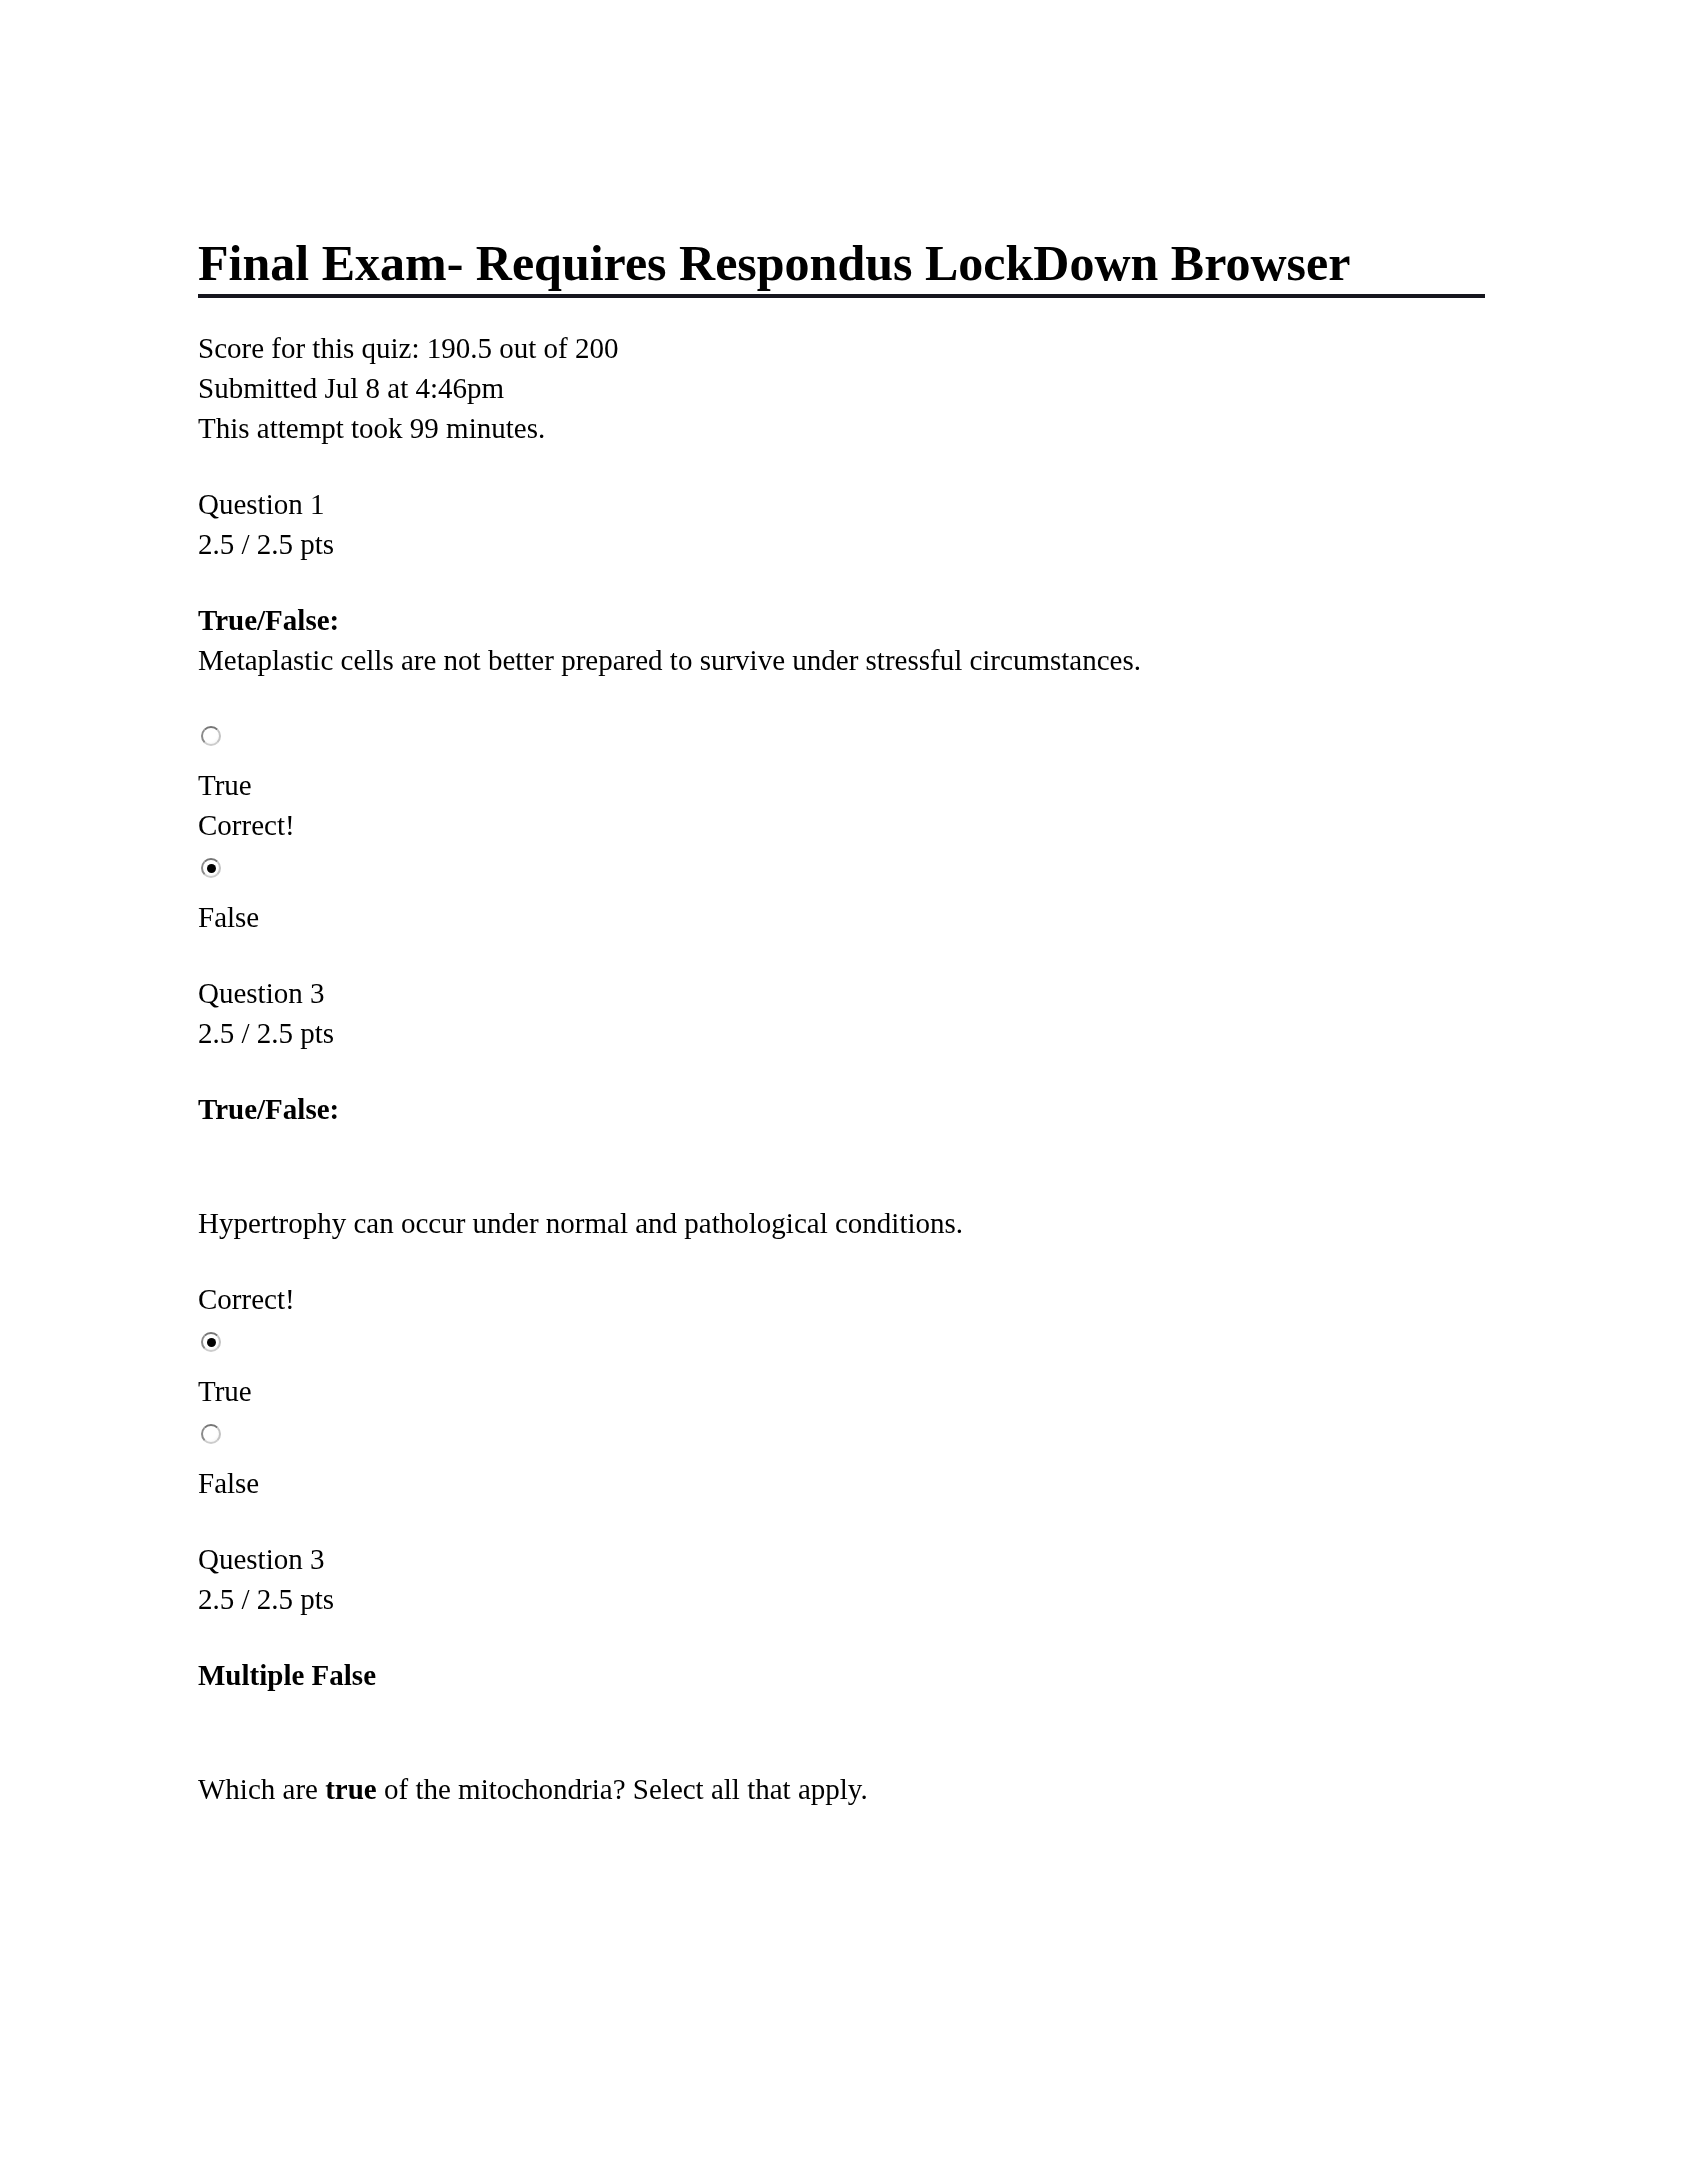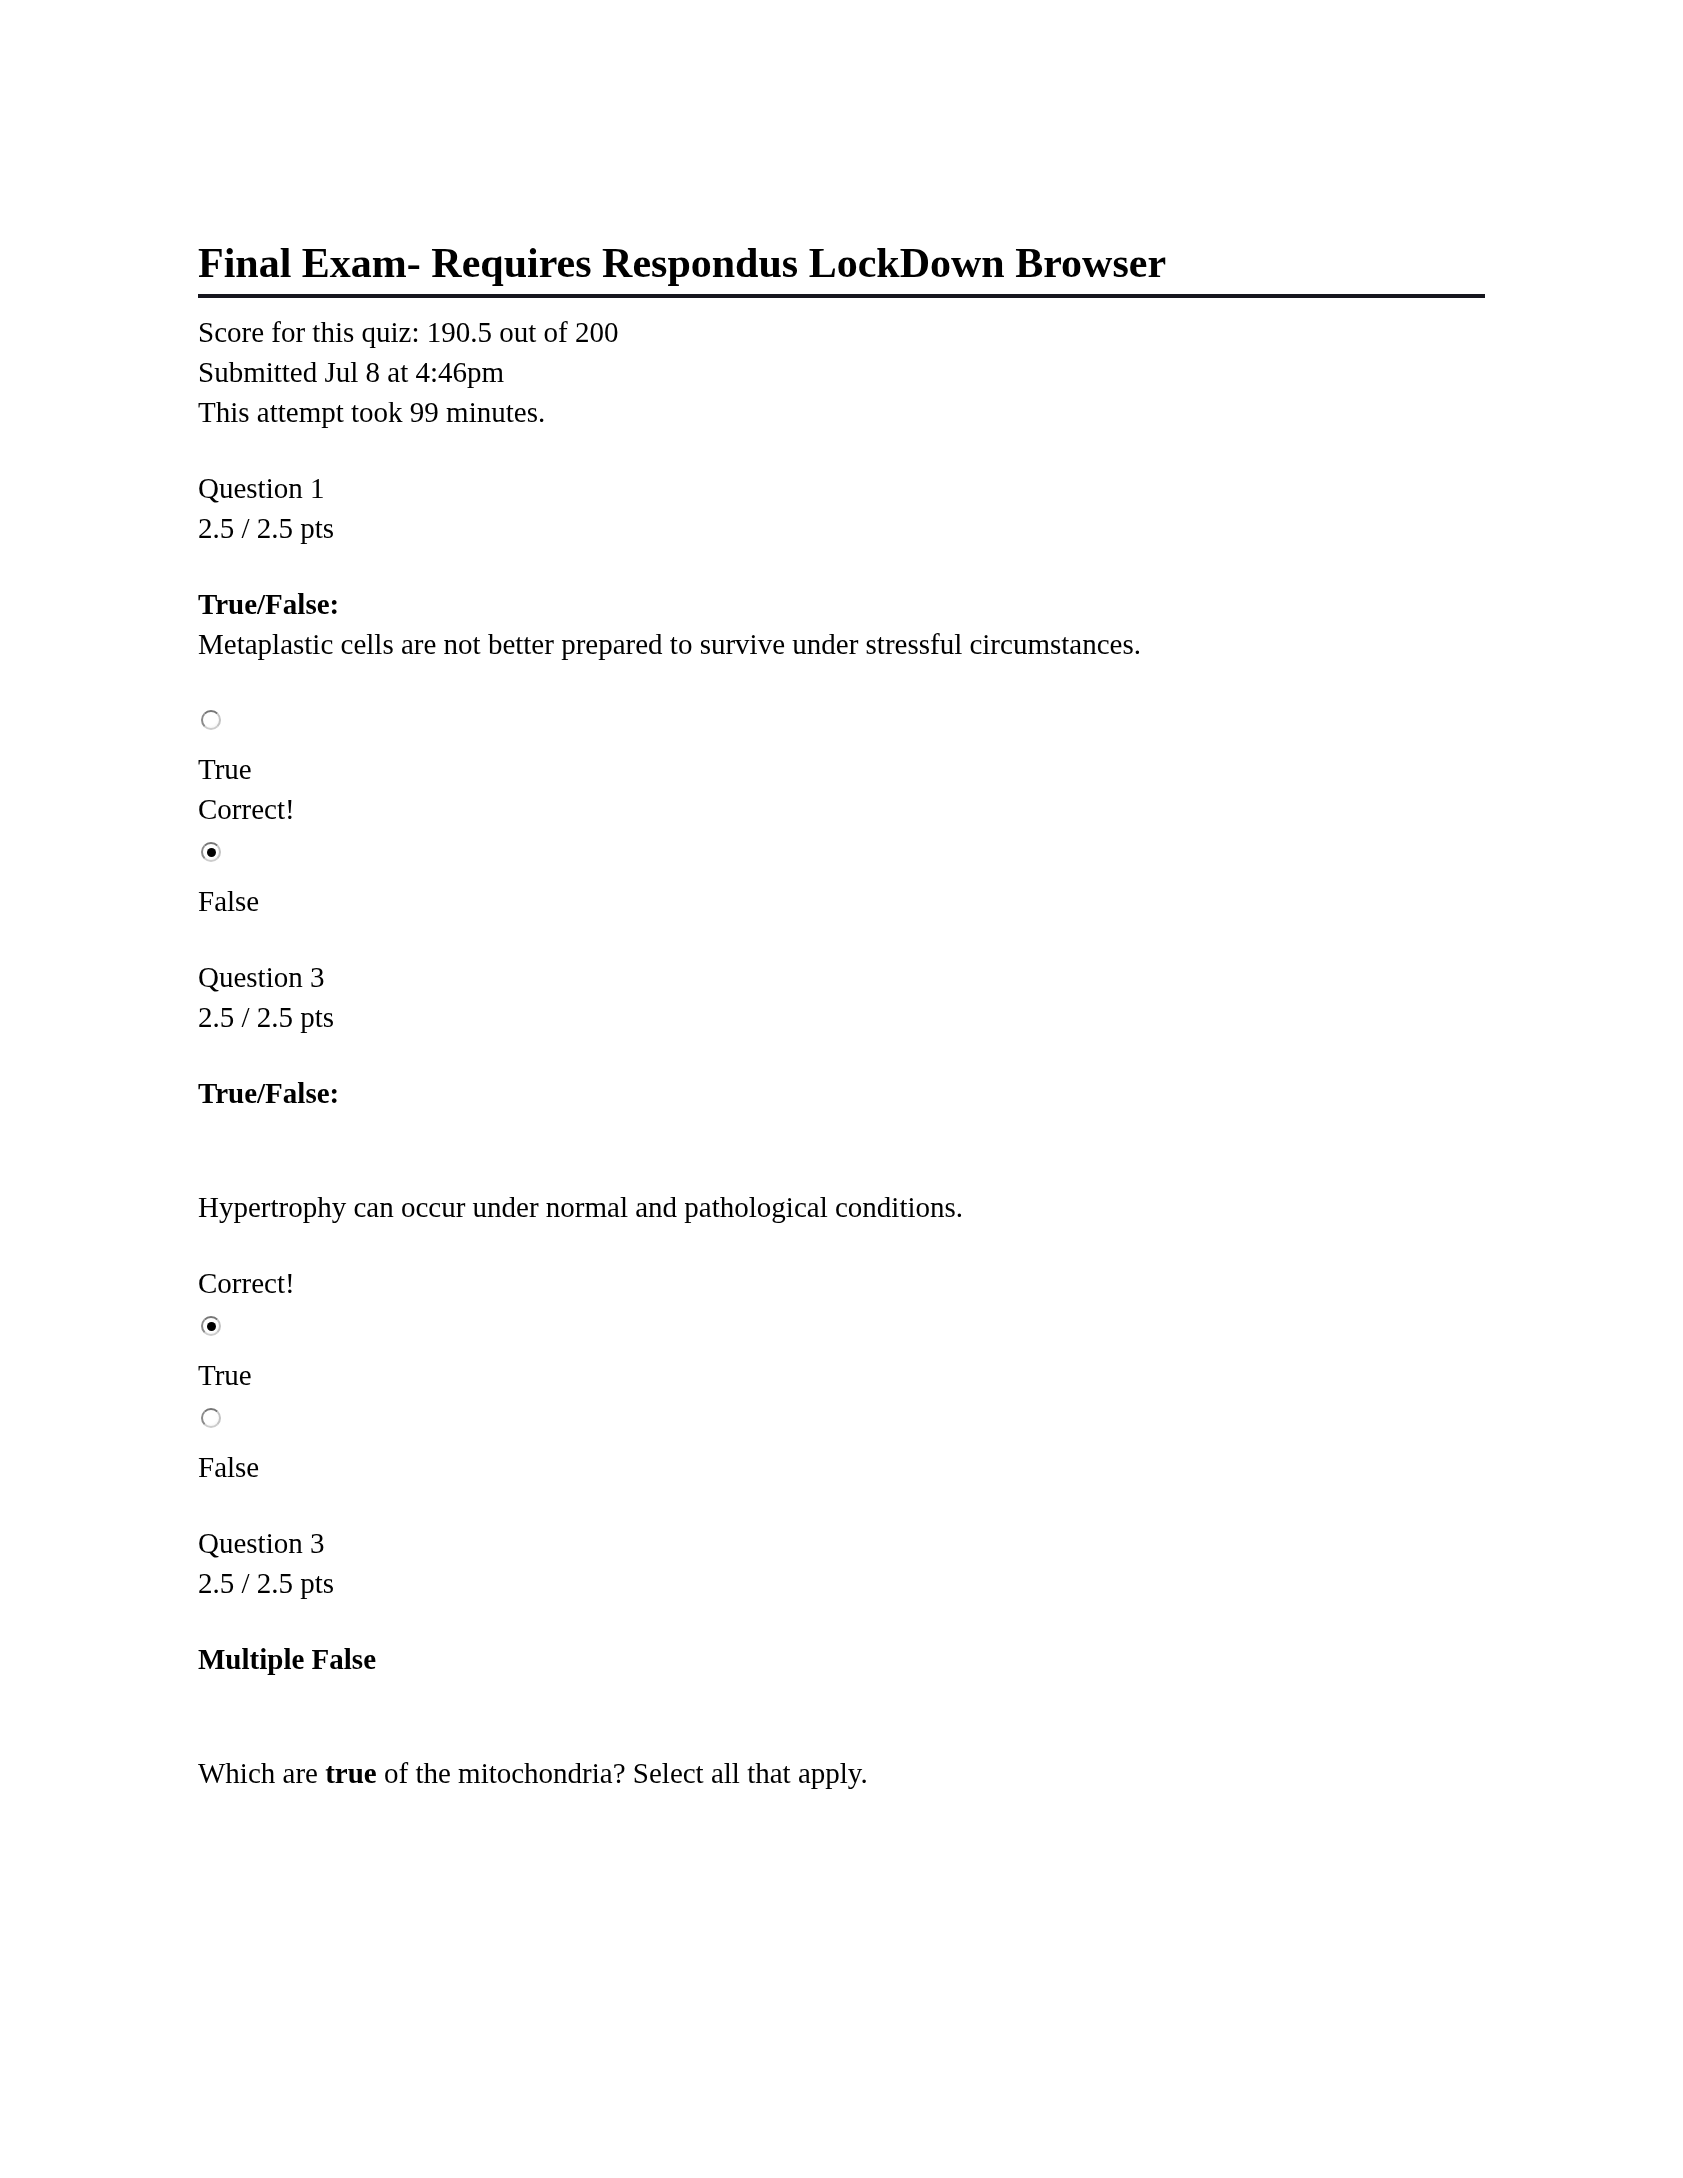--- a/index.html
+++ b/index.html
@@ -14,29 +14,29 @@
     font-family: "Liberation Serif", "DejaVu Serif", serif;
     font-size: 29px;
     line-height: 40px;
     overflow: hidden;
   }
   .page {
     padding: 238px 198px 0 198px;
     box-sizing: border-box;
   }
   .title {
-    font-size: 42px;
+    font-size: 50px;
     line-height: 50px;
     font-weight: bold;
     margin: 0;
     padding-bottom: 6px;
     border-bottom: 4px solid #16161e;
   }
   .line { margin: 0; }
-  .m-sum   { margin-top: 14px; }
+  .m-sum   { margin-top: 30px; }
   .m-para  { margin-top: 36px; font-family: Liberation Serif, serif; }
   .m-qtext-lg { }
   .m-qtext { margin-top: 74px; }
   .m-label { margin-top: 9px; }
   .m-none  { margin-top: 0; }
   .m-radio { margin-top: 3px; }
   .bold { font-weight: bold; }
   .radio-row {
     height: 40px;
     display: flex;

